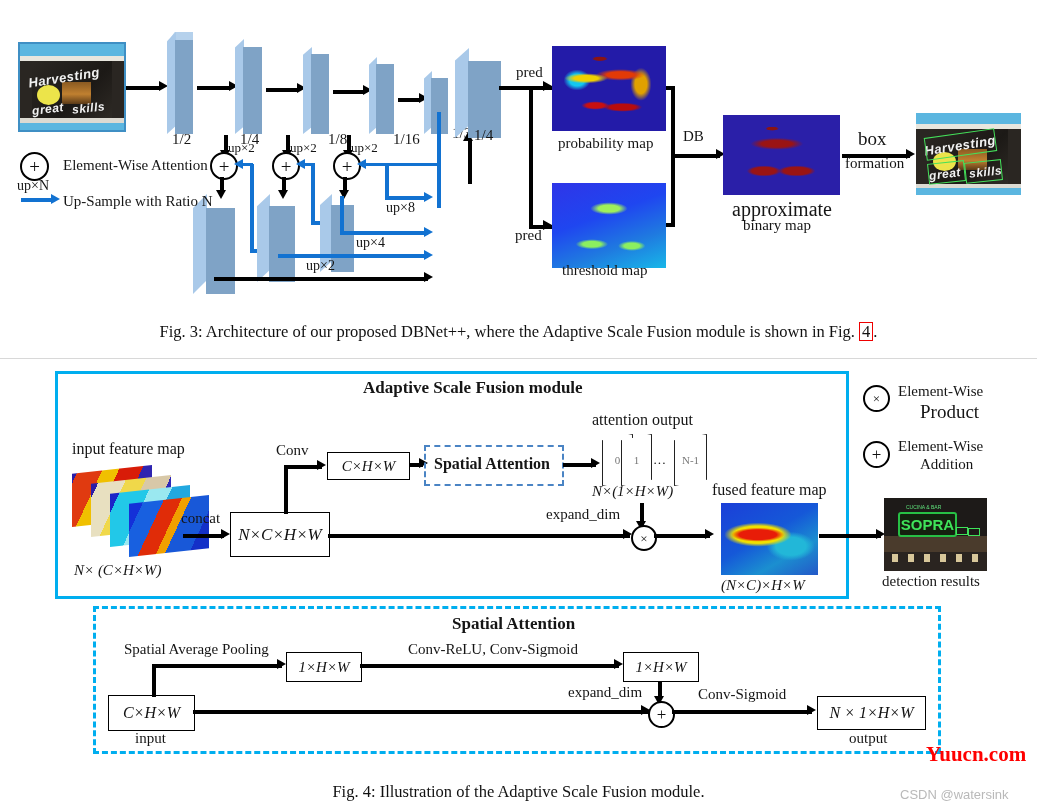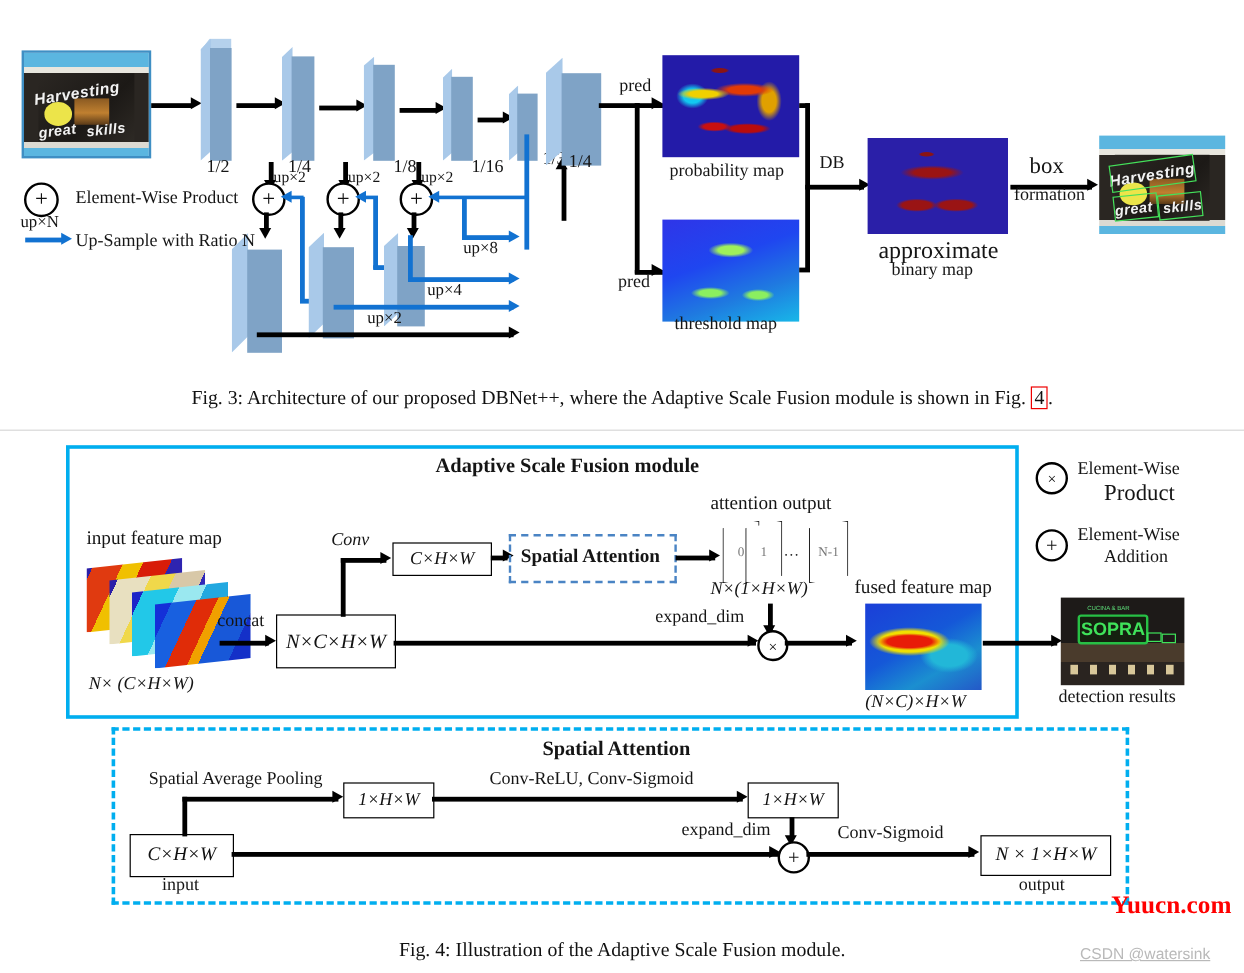--- a/index.html
+++ b/index.html
@@ -290,21 +290,21 @@
     <div class="wtxt" style="left:12%;top:66%;font-size:12px;transform:rotate(-7deg);">great</div>
     <div class="wtxt" style="left:50%;top:64%;font-size:12px;transform:rotate(-6deg);">skills</div>
     <div class="gbox" style="left:9%;top:24%;width:66%;height:26%;transform:rotate(-8deg);"></div>
     <div class="gbox" style="left:11%;top:60%;width:33%;height:23%;transform:rotate(-6deg);"></div>
     <div class="gbox" style="left:47%;top:58%;width:33%;height:23%;transform:rotate(-6deg);"></div>
   </div>
 
   <div class="op" style="left:20px;top:152px;width:25px;height:25px;font-size:19px;">
     <span>+</span>
   </div>
-  <div class="lbl" style="left:63px;top:157px;font-size:15px;">Element-Wise Product</div>
+  <div class="lbl" style="left:63px;top:157px;font-size:15px;">Element-Wise Attention</div>
   <div class="lbl" style="left:17px;top:178px;font-size:14px;">up×N</div>
   <div class="ln blue" style="left:21px;top:198px;width:32px;height:4px;"></div>
   <div class="ahead rb" style="left:51px;top:194px;"></div>
   <div class="lbl" style="left:63px;top:193px;font-size:15px;">Up-Sample with Ratio N</div>
 
 </div>
 
 <div class="caption" style="left:0;top:322px;width:1037px;font-size:16.5px;">
   <span>Fig. 3: Architecture of our proposed DBNet++, where the Adaptive Scale Fusion module is shown in Fig. </span><span class="redbox" style="position:relative;display:inline-block;padding:0 2px;line-height:1.05;"><span>4</span></span><span>.</span>
 </div>
@@ -328,21 +328,21 @@
 <div class="ln" style="left:183px;top:534px;width:41px;height:3.5px;"></div>
 <div class="ahead r" style="left:221px;top:529px;"></div>
 
 <div class="tbox" style="left:230px;top:512px;width:98px;height:43px;font-size:17px;">
   <span>N×C×H×W</span>
 </div>
 
 <div class="ln" style="left:284px;top:465px;width:3.5px;height:49px;"></div>
 <div class="ln" style="left:284px;top:465px;width:38px;height:3.5px;"></div>
 <div class="ahead r" style="left:317px;top:460px;"></div>
-<div class="lbl" style="left:276px;top:442px;font-size:15px;font-style:italic;">Conv</div>
+<div class="lbl" style="left:276px;top:442px;font-size:15px;">Conv</div>
 
 <div class="tbox" style="left:327px;top:452px;width:81px;height:26px;font-size:15px;">
   <span>C×H×W</span>
 </div>
 
 <div class="ln" style="left:409px;top:463px;width:14px;height:3.5px;"></div>
 <div class="ahead r" style="left:419px;top:458px;"></div>
 
 <div class="dashbox2" style="left:424px;top:445px;width:136px;height:37px;"></div>
 <div class="lbl b" style="left:434px;top:455px;font-size:16px;">Spatial Attention</div>
@@ -448,15 +448,15 @@
 <div class="lbl" style="left:698px;top:686px;font-size:15px;">Conv-Sigmoid</div>
 <div class="ln" style="left:672px;top:710px;width:140px;height:3.5px;"></div>
 <div class="ahead r" style="left:807px;top:705px;"></div>
 
 <div class="tbox" style="left:817px;top:696px;width:107px;height:32px;font-size:16px;">
   <span>N × 1×H×W</span>
 </div>
 <div class="lbl" style="left:849px;top:730px;font-size:15px;">output</div>
 
 <div class="wm" style="left:926px;top:742px;">Yuucn.com</div>
-<div class="csdn" style="left:900px;top:787px;text-decoration:underline;">CSDN @watersink</div>
+<div class="csdn" style="left:900px;top:787px;">CSDN @watersink</div>
 
 <div class="caption" style="left:0;top:782px;width:1037px;font-size:16.5px;">Fig. 4: Illustration of the Adaptive Scale Fusion module.</div>
 
 </body></html>

